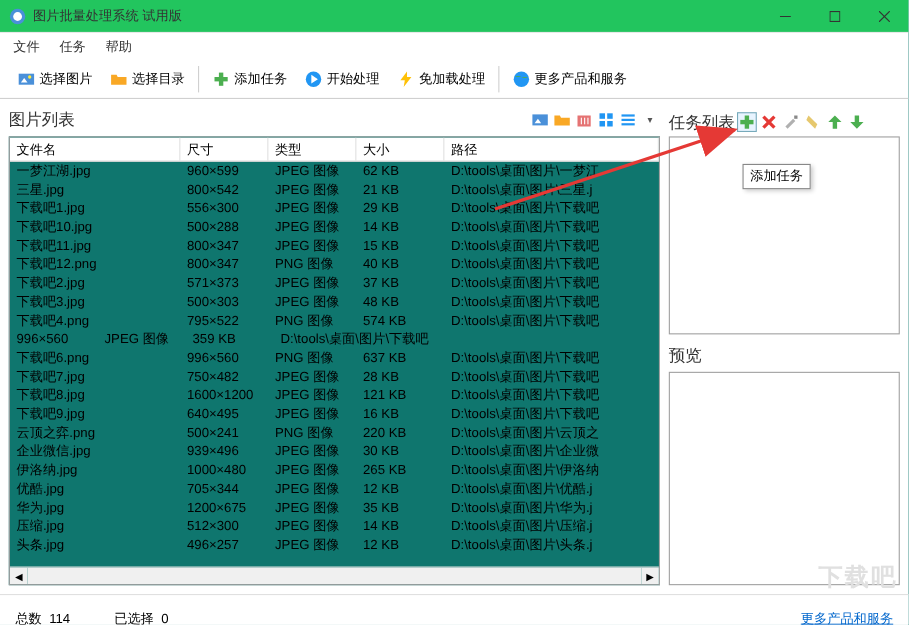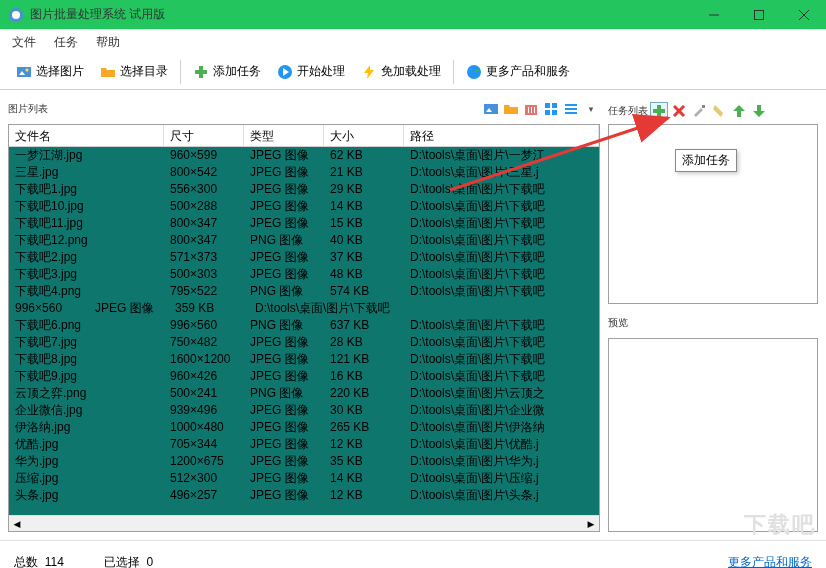--- a/index.html
+++ b/index.html
@@ -17,21 +17,21 @@
 .toolbar { height: 36px; display: flex; align-items: center; padding: 0 10px; gap: 4px; border-bottom: 1px solid #d0d0d0; }
 .tool-btn { display: flex; align-items: center; gap: 4px; padding: 3px 6px; font-size: 12px; cursor: pointer; }
 .tool-icon { width: 16px; height: 16px; display: inline-flex; align-items: center; justify-content: center; }
 .sep { width: 1px; height: 24px; background: #d0d0d0; margin: 0 2px; }
 
 .main { display: flex; padding: 8px; gap: 8px; height: calc(100% - 30px - 24px - 36px - 28px); }
 .left-panel { flex: 1; display: flex; flex-direction: column; }
 .right-panel { width: 210px; display: flex; flex-direction: column; gap: 8px; }
 
 .panel-header { display: flex; align-items: center; justify-content: space-between; height: 26px; padding-bottom: 4px; }
-.panel-title { font-size: 10px; color: #333; }
+.panel-title { font-size: 15px; color: #333; }
 .small-toolbar { display: flex; gap: 2px; align-items: center; }
 .small-btn { width: 18px; height: 18px; display: inline-flex; align-items: center; justify-content: center; cursor: pointer; }
 
 .list-container { border: 1px solid #a0a0a0; flex: 1; display: flex; flex-direction: column; overflow: hidden; background: #0f766e; }
 .list-header { display: flex; background: #fff; border-bottom: 1px solid #d0d0d0; font-size: 12px; height: 22px; }
 .list-header .col { padding: 3px 6px; border-right: 1px solid #e0e0e0; }
 .list-body { flex: 1; overflow-y: auto; overflow-x: auto; font-size: 12px; }
 .list-row { display: flex; height: 17px; line-height: 17px; white-space: nowrap; }
 .list-row .col { padding: 0 6px; overflow: hidden; text-overflow: clip; }
 .col.name { width: 155px; }
@@ -291,21 +291,21 @@
           </div>
           <div class="list-row">
             <div class="col name">下载吧8.jpg</div>
             <div class="col size">1600×1200</div>
             <div class="col type">JPEG 图像</div>
             <div class="col fsize">121 KB</div>
             <div class="col path">D:\tools\桌面\图片\下载吧</div>
           </div>
           <div class="list-row">
             <div class="col name">下载吧9.jpg</div>
-            <div class="col size">960×426</div>
+            <div class="col size">640×495</div>
             <div class="col type">JPEG 图像</div>
             <div class="col fsize">16 KB</div>
             <div class="col path">D:\tools\桌面\图片\下载吧</div>
           </div>
           <div class="list-row">
             <div class="col name">云顶之弈.png</div>
             <div class="col size">500×241</div>
             <div class="col type">PNG 图像</div>
             <div class="col fsize">220 KB</div>
             <div class="col path">D:\tools\桌面\图片\云顶之</div>

